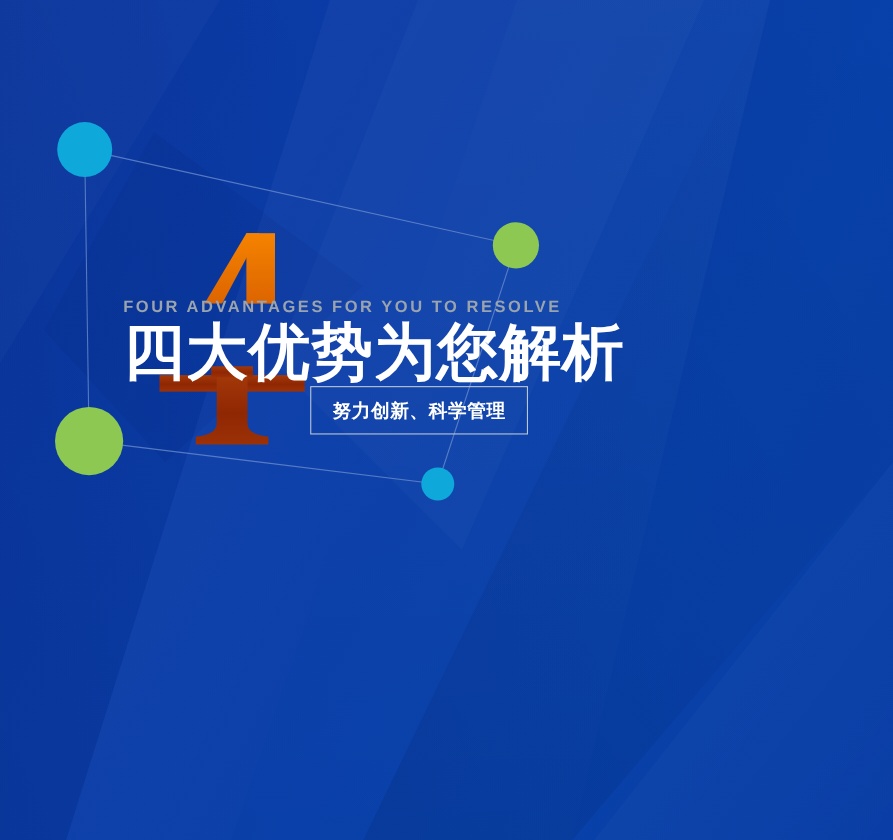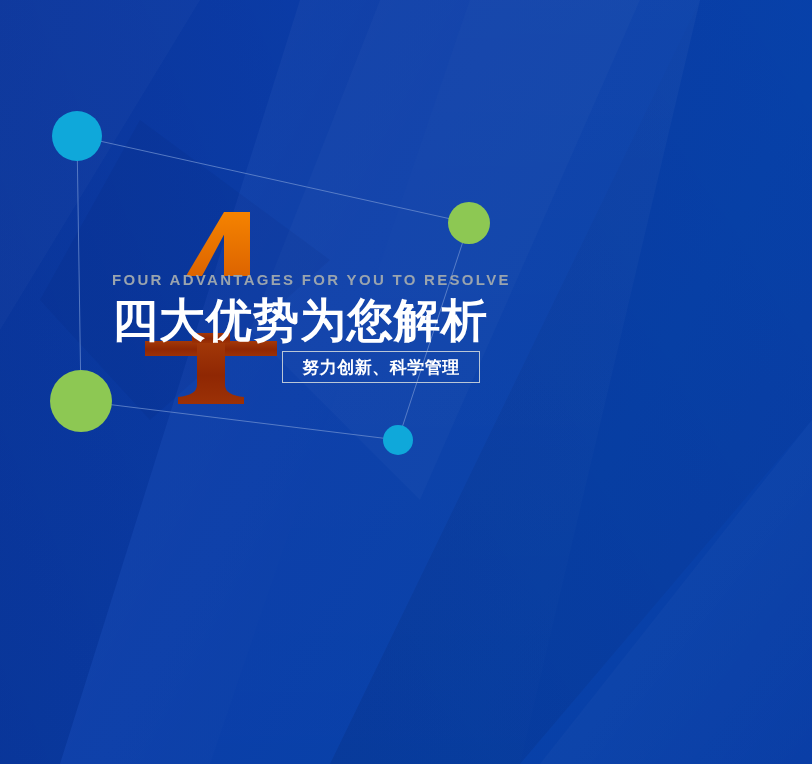--- a/index.html
+++ b/index.html
@@ -61,33 +61,33 @@
   .eyebrow {
     font-size: 15px;
     font-weight: bold;
     letter-spacing: 2.3px;
     color: #9aa4ae;
     line-height: 20px;
     white-space: nowrap;
   }
   .headline {
     margin-top: 2px;
-    font-size: 46px;
+    font-size: 56px;
     font-weight: bold;
     color: #ffffff;
     line-height: 56px;
     letter-spacing: 1px;
     white-space: nowrap;
   }
   .tagline-box {
     position: absolute;
     left: 282px;
     top: 351px;
     width: 198px;
-    height: 32px;
+    height: 44px;
     border: 1px solid #b9c6d6;
     box-sizing: border-box;
     display: flex;
     align-items: center;
     justify-content: center;
   }
   .tagline-text {
     font-size: 17px;
     font-weight: bold;
     color: #ffffff;

